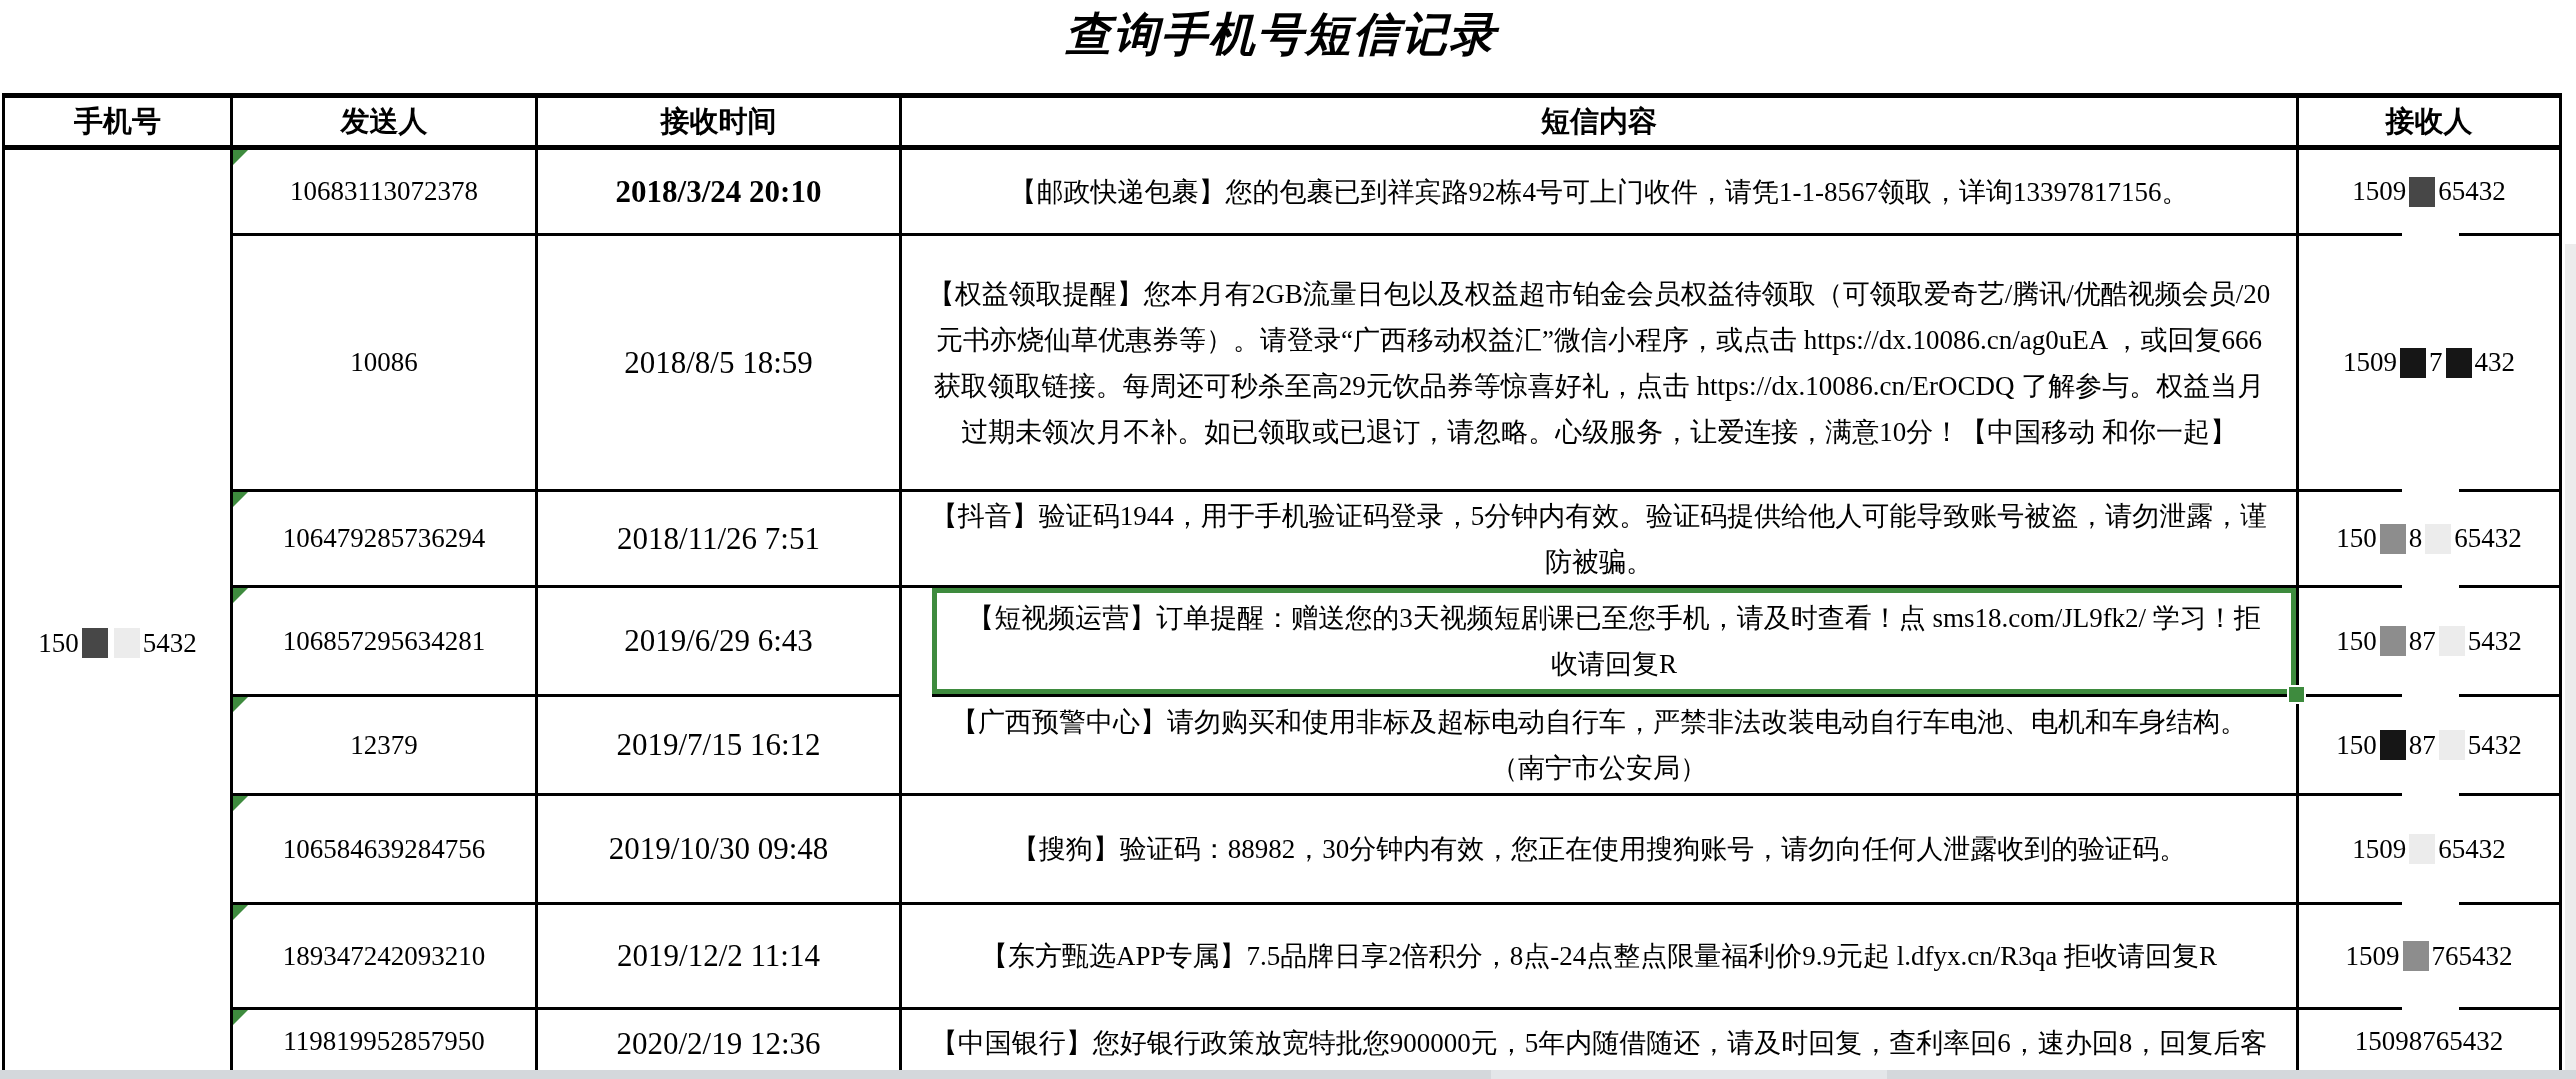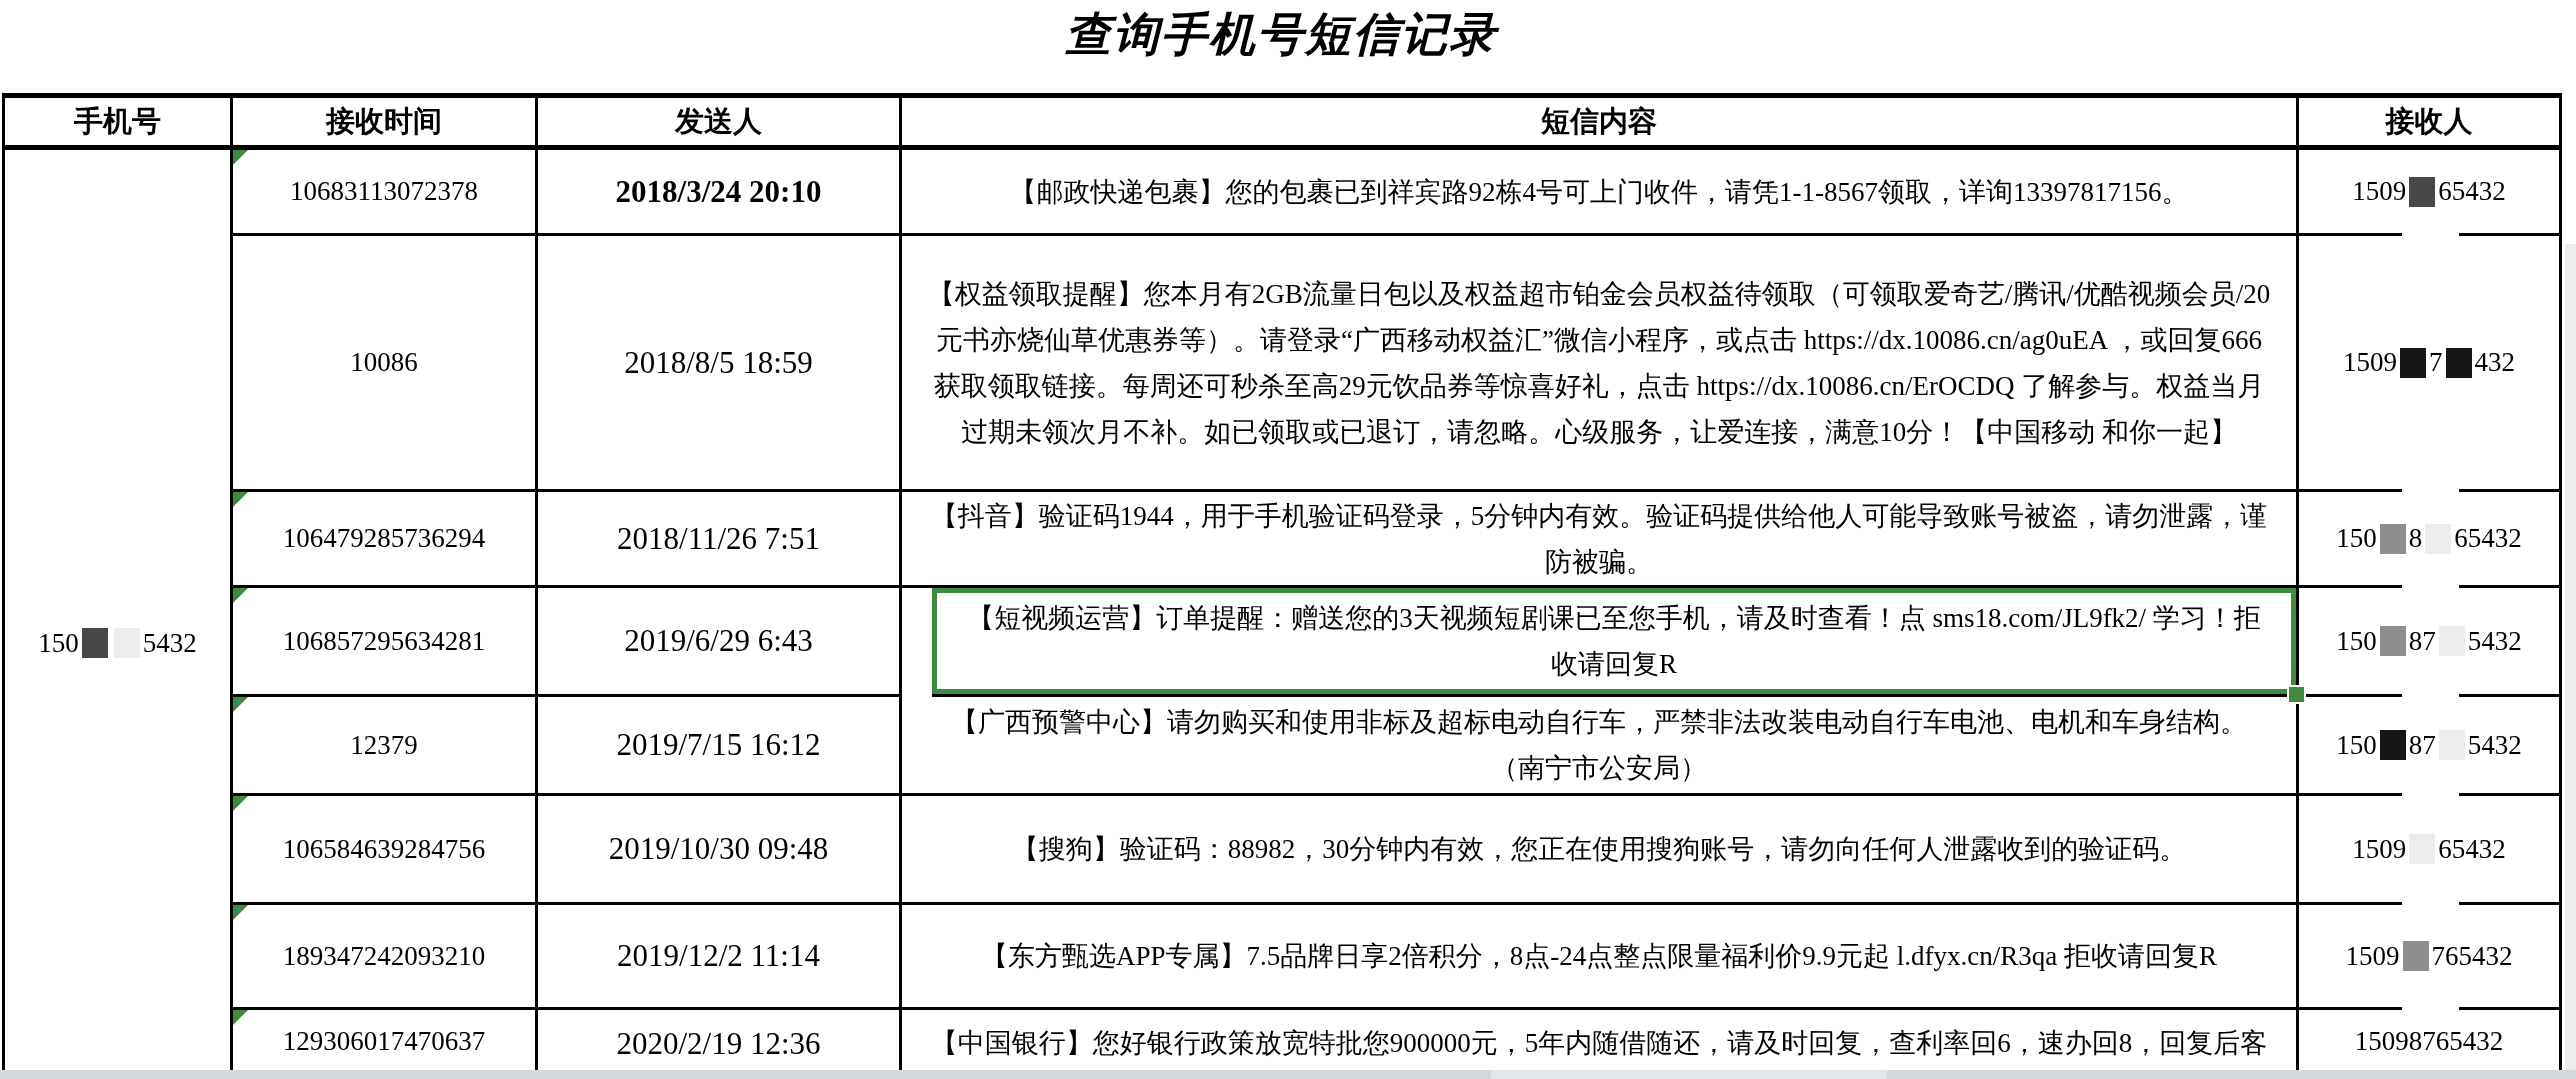--- a/index.html
+++ b/index.html
@@ -42,22 +42,22 @@
 </style>
 </head>
 <body>
 
 <div class="page-title">查询手机号短信记录</div>
 
 <div class="sheet">
   <div class="grid">
 
     <div class="cell hdr">手机号</div>
+    <div class="cell hdr">发送人</div>
     <div class="cell hdr">接收时间</div>
-    <div class="cell hdr">发送人</div>
     <div class="cell hdr">短信内容</div>
     <div class="cell hdr last">接收人</div>
 
     <div class="cell phone-cell num">
         <span>150</span>
         <span class="redact dark"></span>
         <span class="redact light"></span>
         <span>5432</span>
       </div>
 
@@ -176,21 +176,21 @@
       <span>【东方甄选APP专属】7.5品牌日享2倍积分，8点-24点整点限量福利价9.9元起 l.dfyx.cn/R3qa 拒收请回复R</span>
     </div>
     <div class="cell last num" style="grid-row:8;grid-column:5">
         <span>1509</span>
         <span class="redact gray"></span>
         <span>765432</span>
       </div>
 
     <div class="cell num top-align2" style="grid-row:9;grid-column:2">
       <span class="tri"></span>
-      <span>129306017470637</span>
+      <span>119819952857950</span>
     </div>
     <div class="cell time num top-align2" style="grid-row:9;grid-column:3">
       <span>2020/2/19 12:36</span>
     </div>
     <div class="cell content-cell top-align" style="grid-row:9;grid-column:4">
       <span>【中国银行】您好银行政策放宽特批您900000元，5年内随借随还，请及时回复，查利率回6，速办回8，回复后客户经理会尽快联系您，拒收请回复R</span>
     </div>
     <div class="cell last num top-align2" style="grid-row:9;grid-column:5">
         <span>15098765432</span>
       </div>

